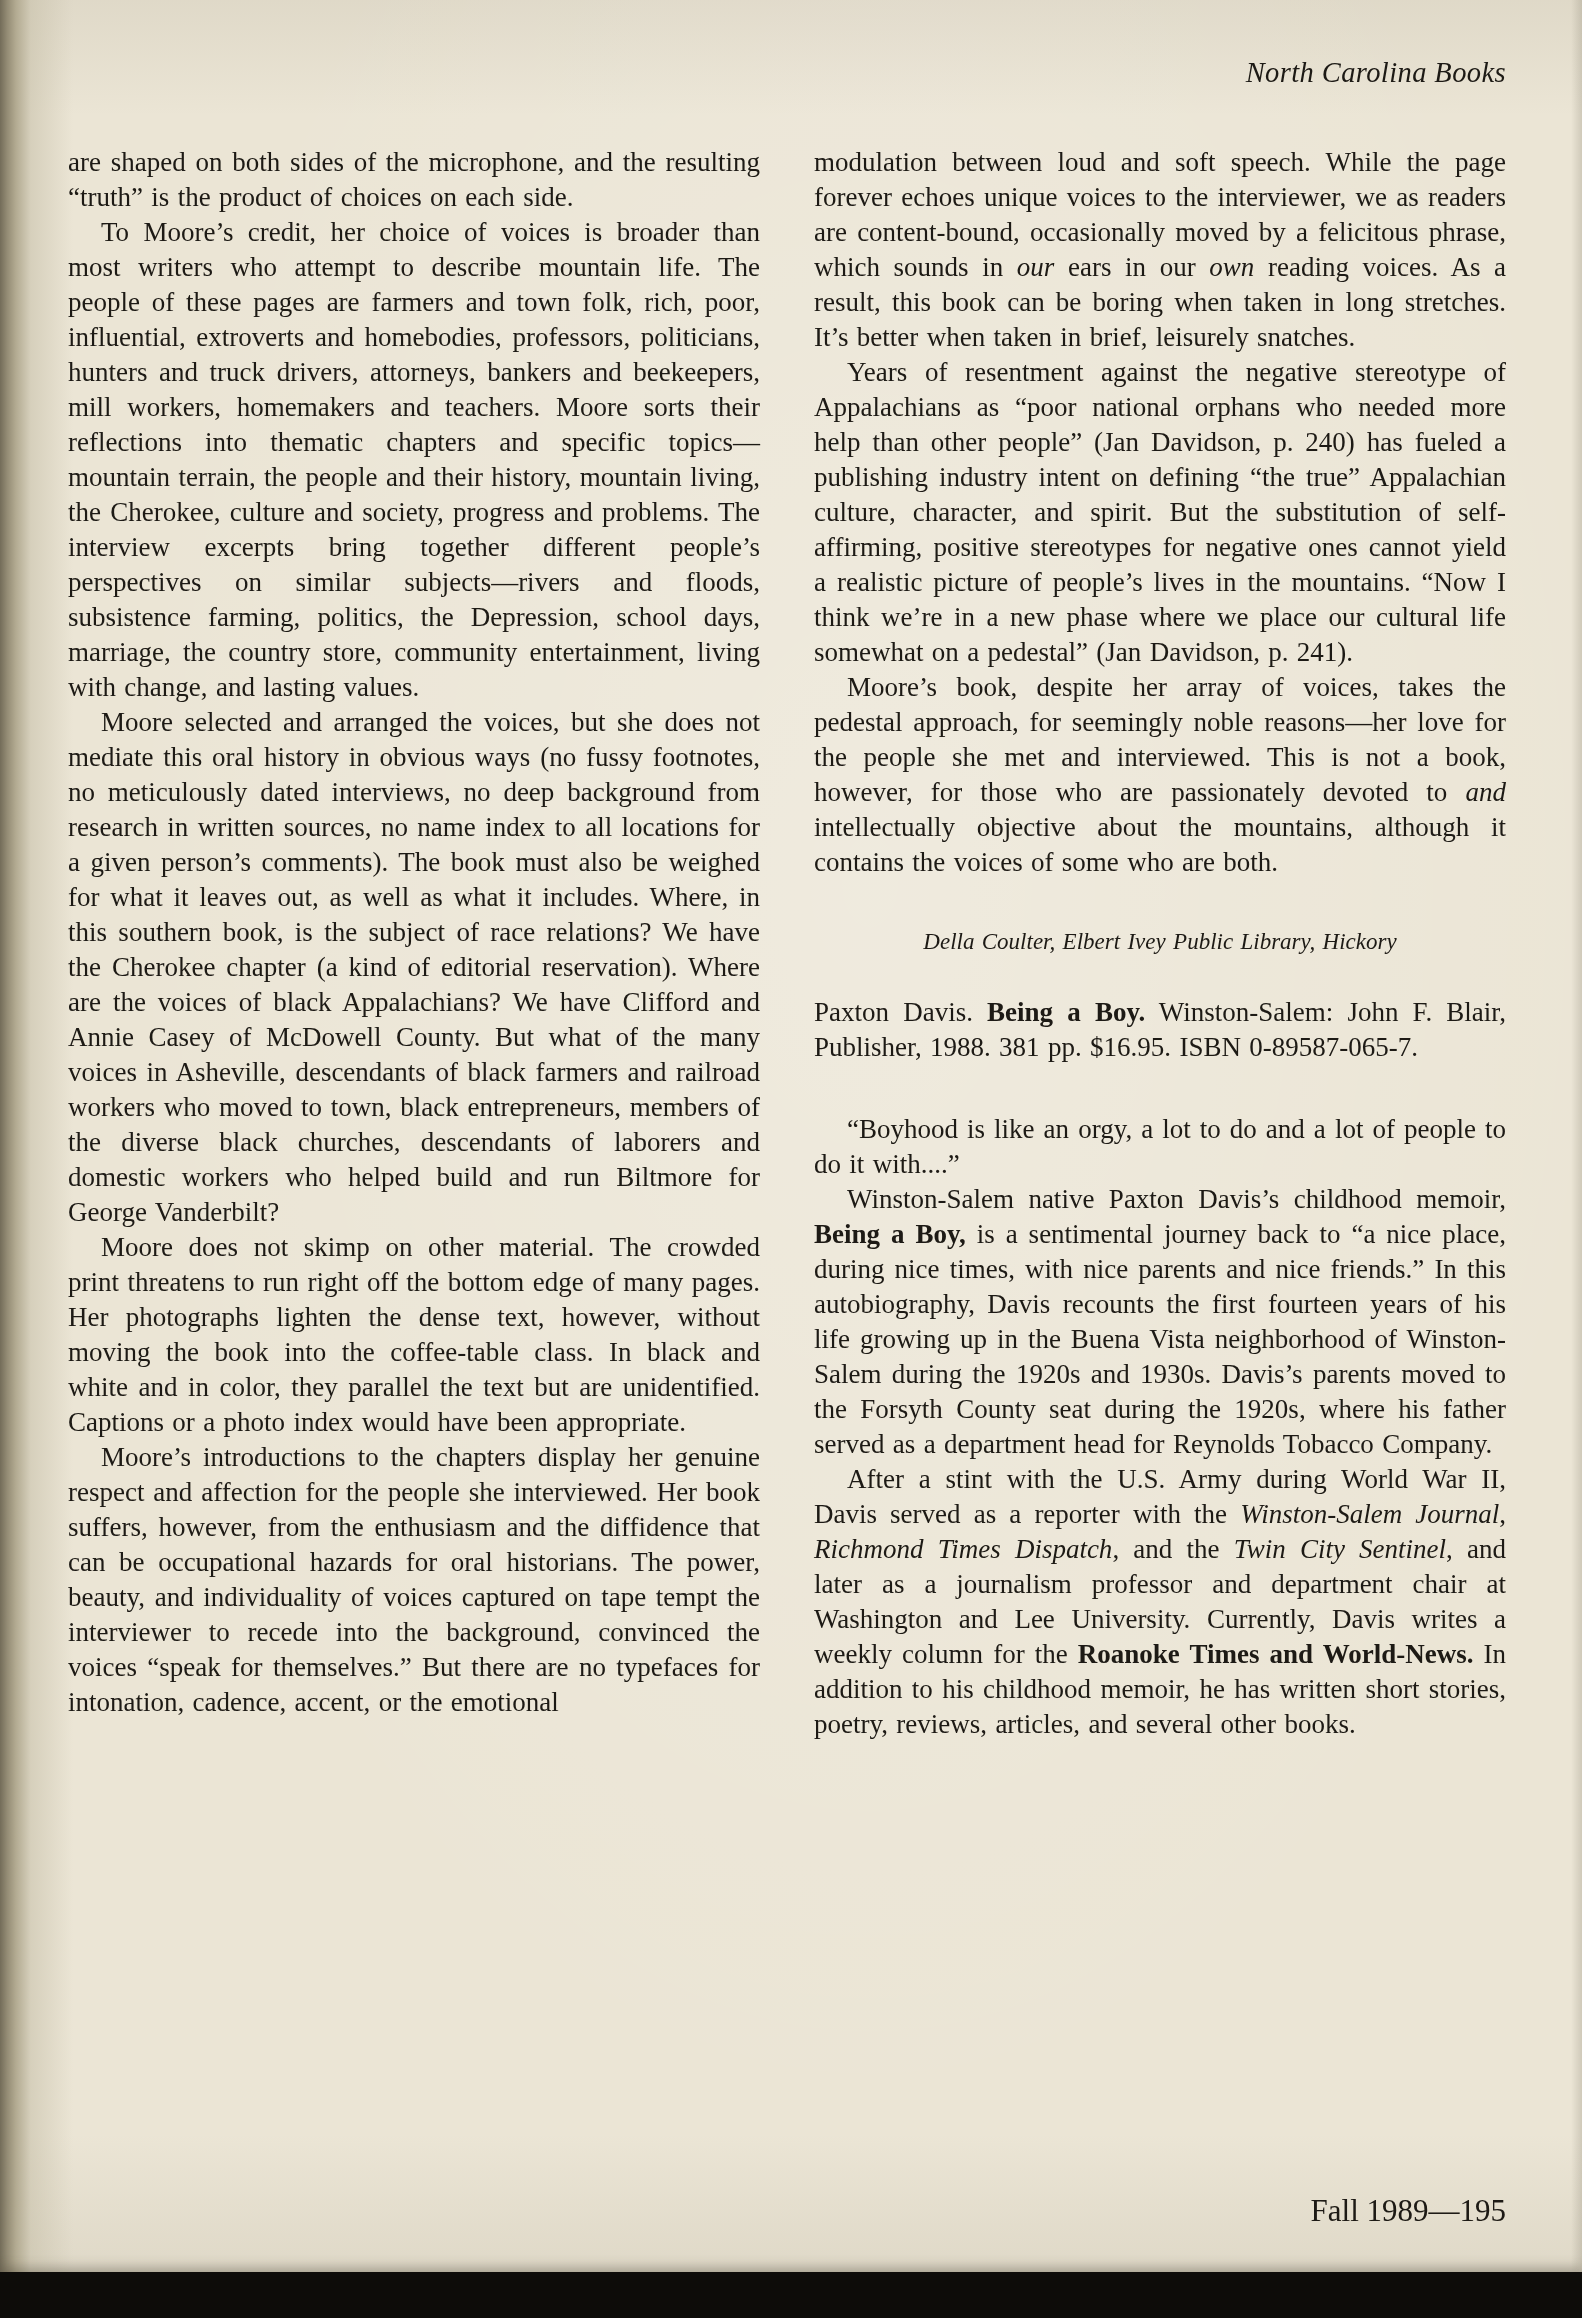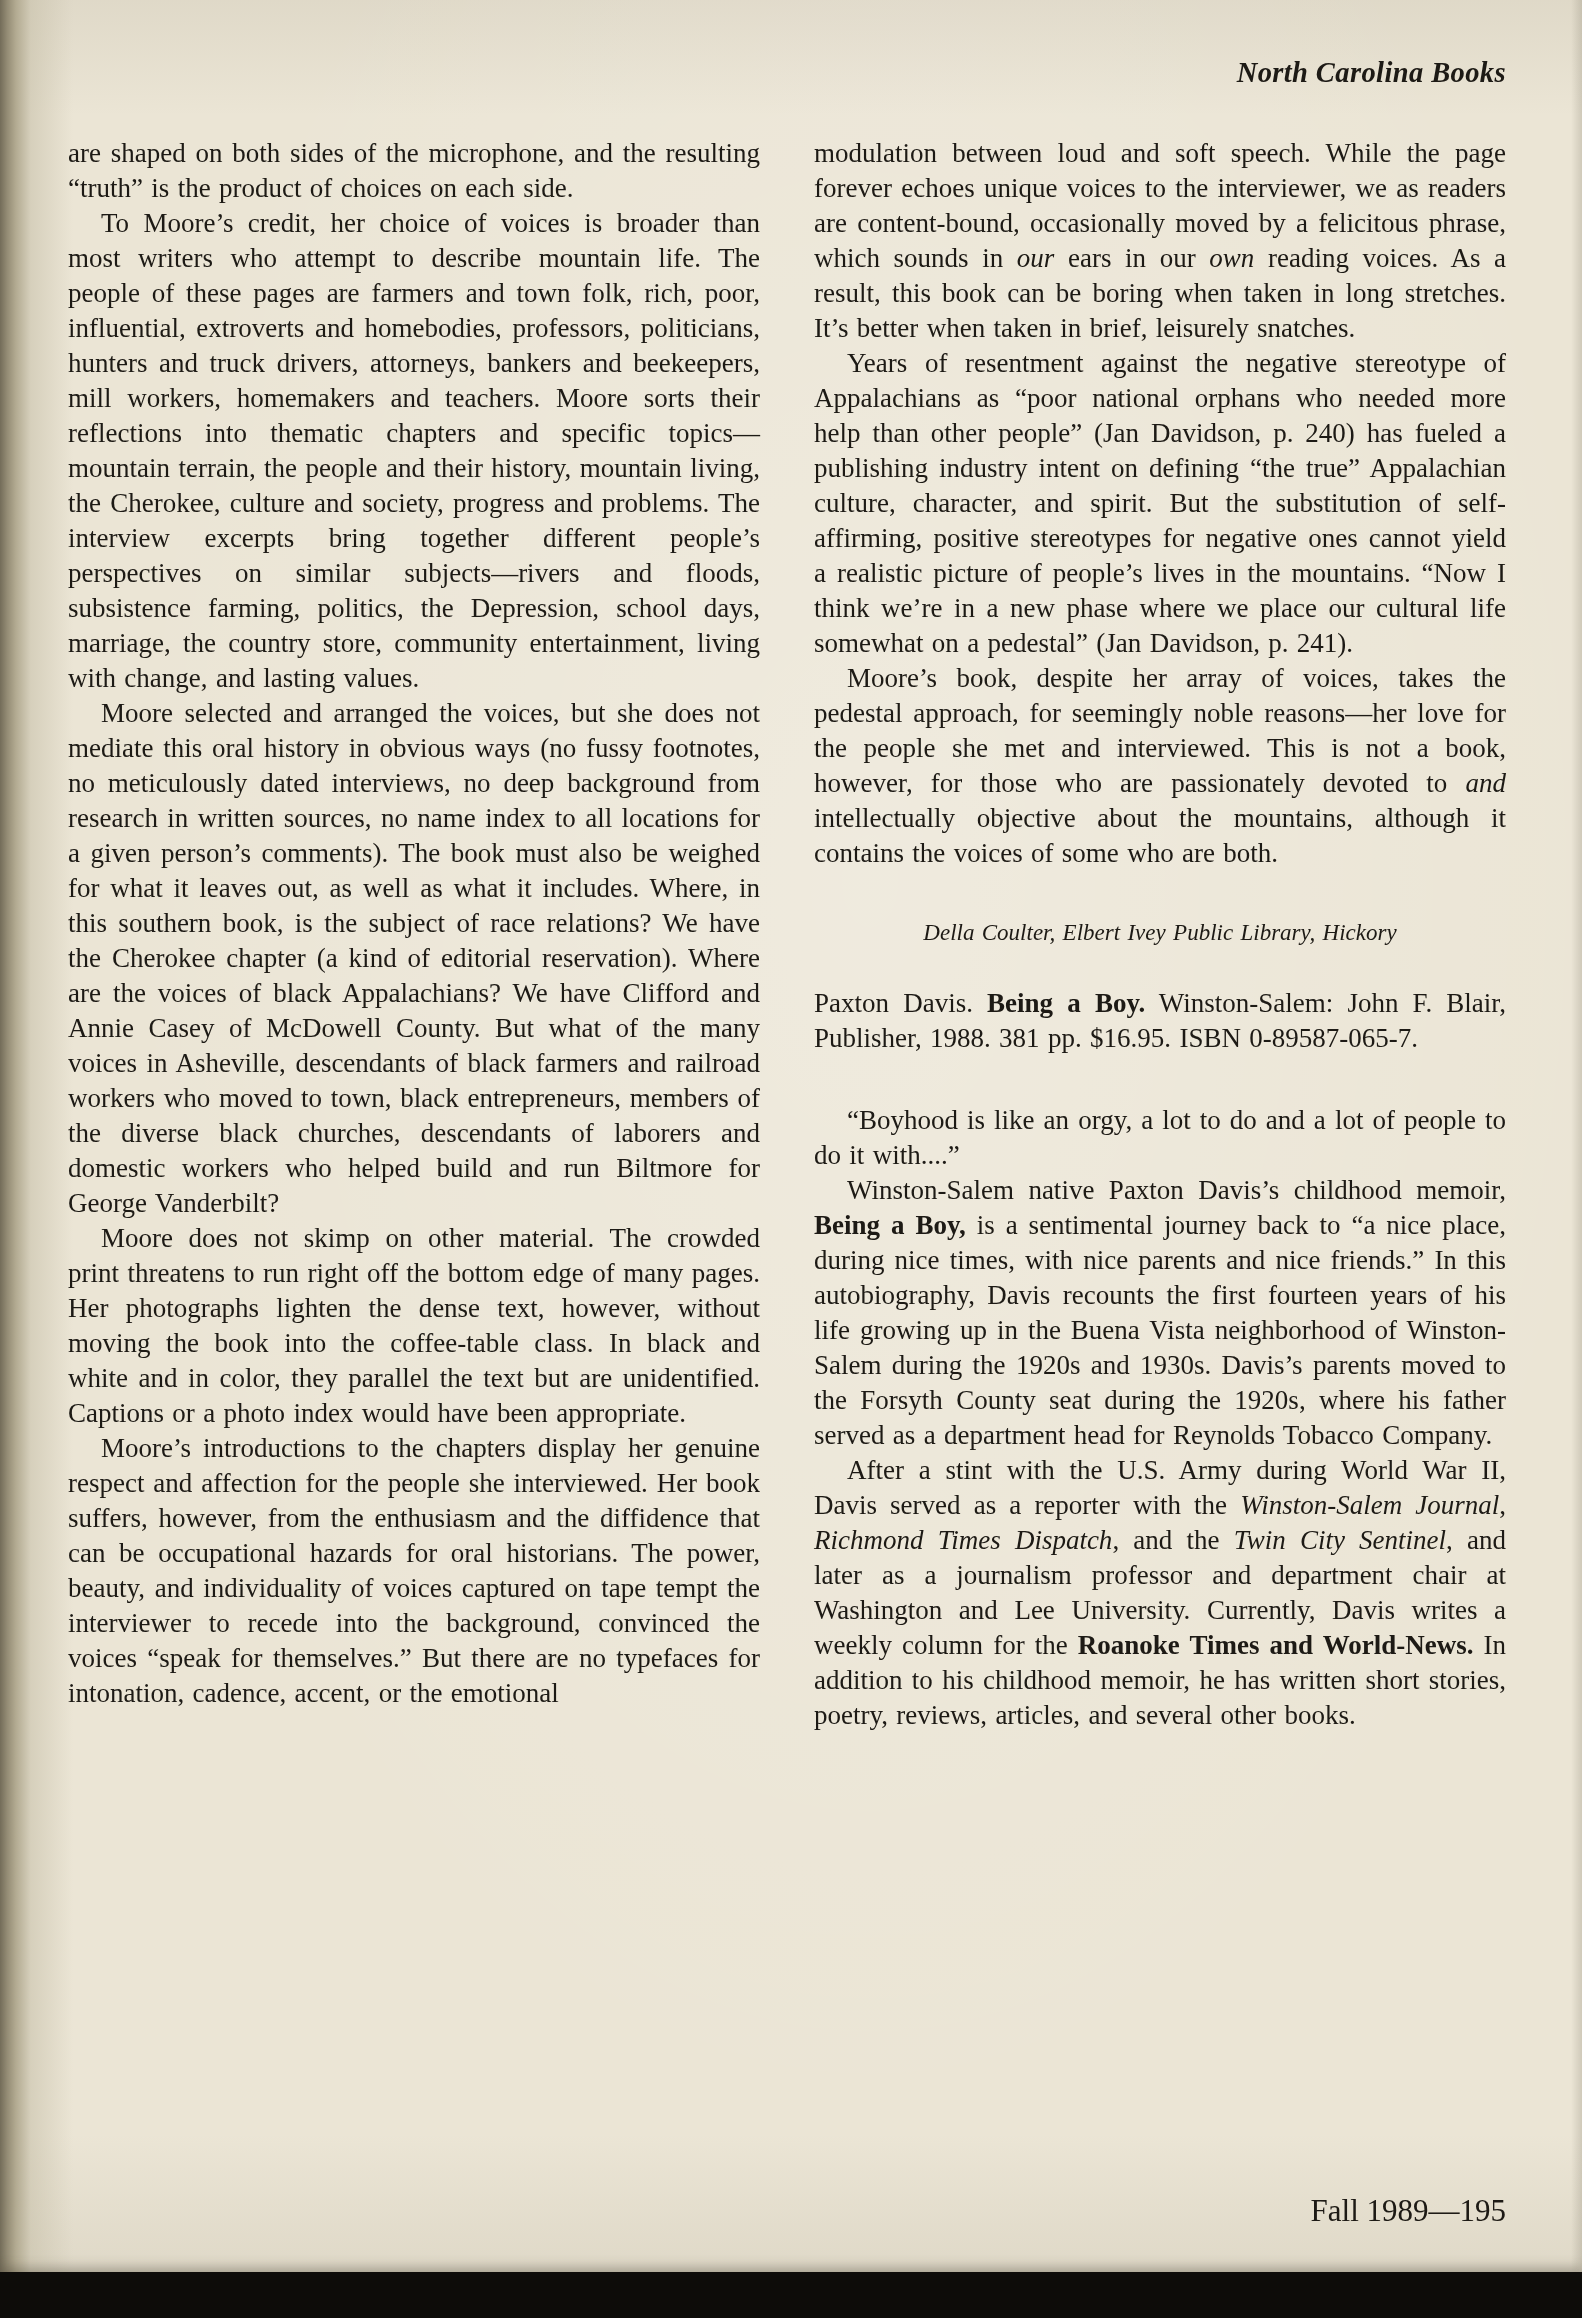--- a/index.html
+++ b/index.html
@@ -33,25 +33,25 @@
     position:absolute;right:0;top:0;bottom:0;width:11px;
     background:linear-gradient(270deg, rgba(110,104,88,0.22), rgba(110,104,88,0) 100%);
   }
   .scan-bar-bottom{
     position:absolute;left:0;right:0;bottom:0;height:47px;
     background:var(--scan-bar);
     box-shadow:0 -4.7px 11px rgba(60,55,40,0.35);
   }
   .running-head{
     position:absolute;top:57px;right:76px;
-    font-size:28.5px;font-weight:bold;font-style:italic;
+    font-size:28.5px;font-weight:normal;font-style:italic;
     letter-spacing:0.4px;
   }
   .columns{
-    position:absolute;left:68px;top:136px;width:1438px;
+    position:absolute;left:68px;top:145px;width:1438px;
     display:flex;gap:54px;
   }
   .col{
     width:693px;
     font-size:27px;line-height:35px;
     text-align:justify;
     word-spacing:1.6px;
   }
   p.para{margin:0;padding:0;}
   p.opening{text-indent:0;}

